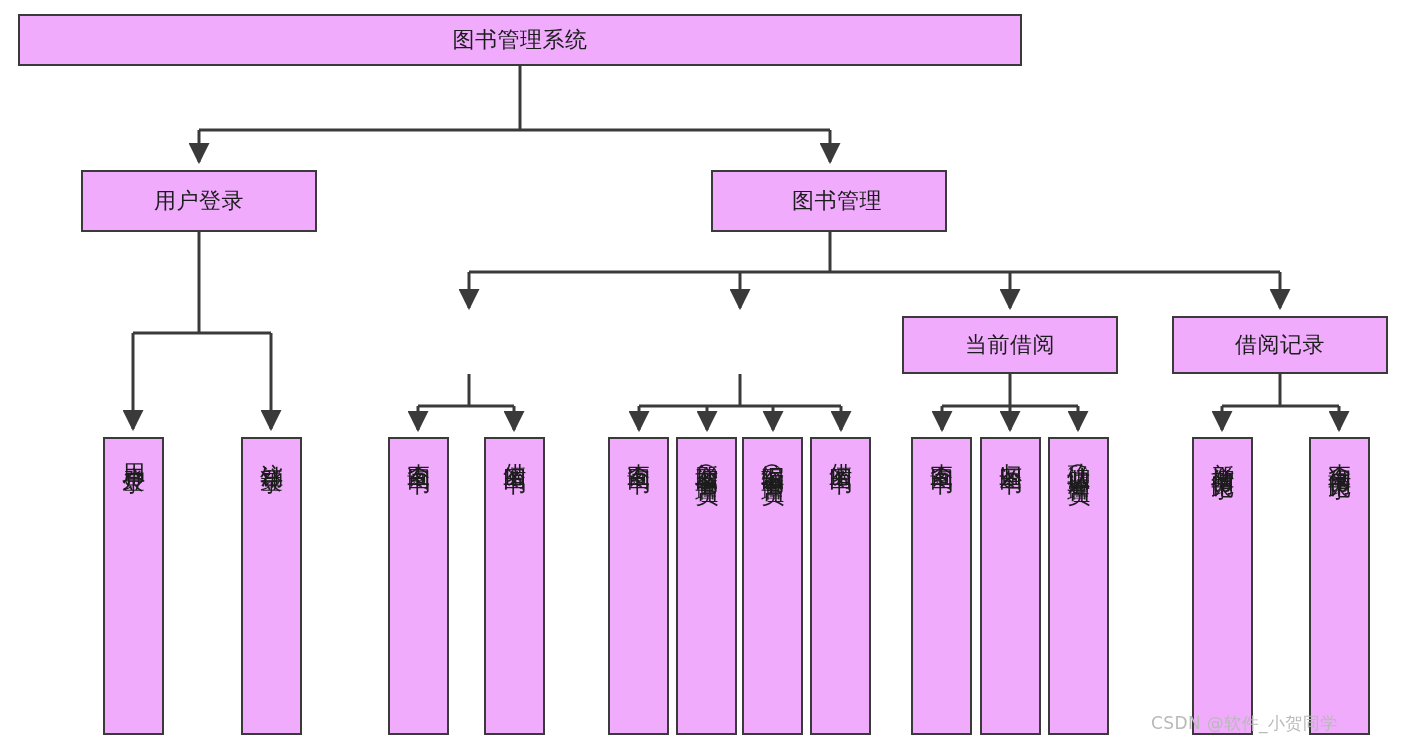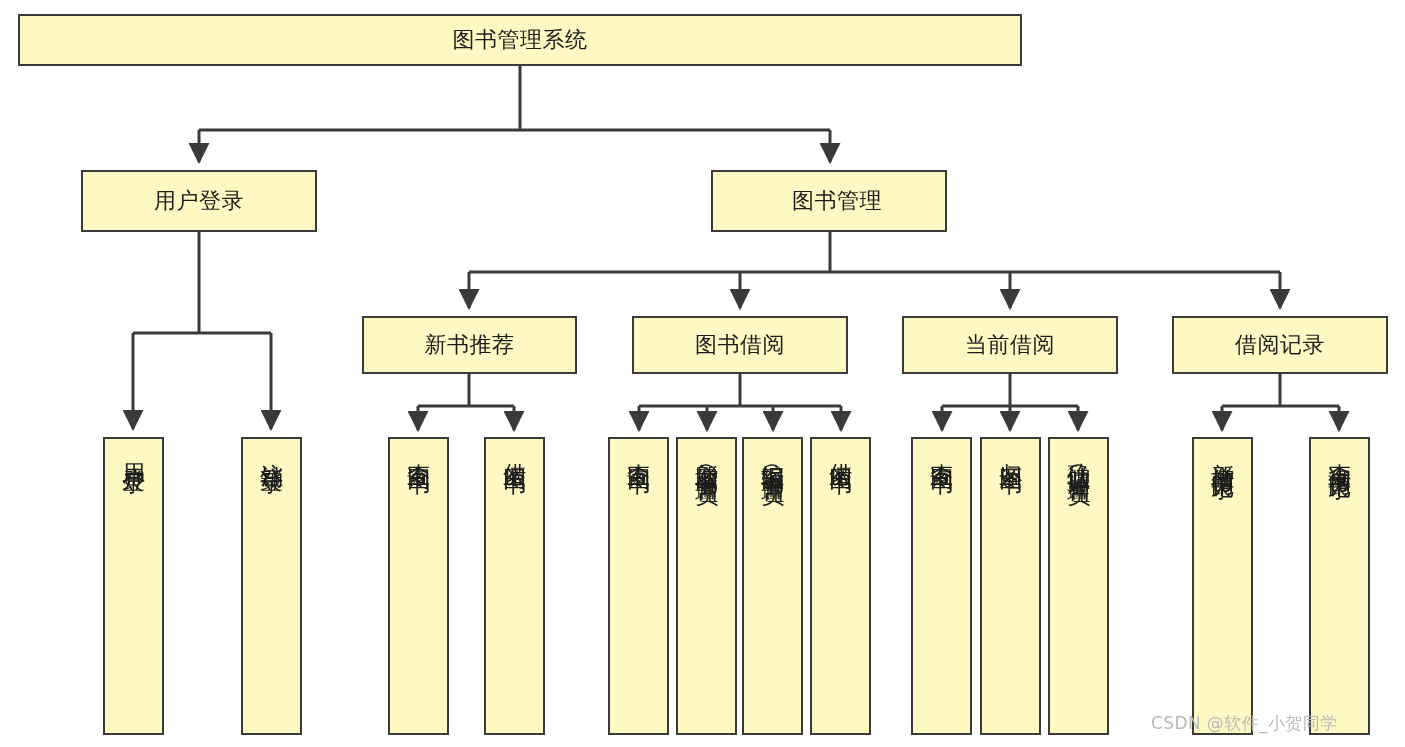--- a/index.html
+++ b/index.html
@@ -17,21 +17,21 @@
   svg#wires{
     position:absolute;
     left:0; top:0;
     width:1405px;
     height:747px;
     pointer-events:none;
   }
   .node{
     position:absolute;
     box-sizing:border-box;
-    background:#fef9c3;
+    background:#f0abfc;
     border:2px solid #3a3a3a;
     display:flex;
     align-items:center;
     justify-content:center;
     z-index:2;
   }
   .node .lbl{
     display:block;
     text-align:center;
     line-height:1.16;
@@ -128,26 +128,20 @@
     <span class="lbl">图书管理系统</span>
   </div>
 
   <div class="node h-node" style="left:81px;top:170px;width:236px;height:62px;">
     <span class="lbl">用户登录</span>
   </div>
   <div class="node h-node" style="left:711px;top:170px;width:236px;height:62px;padding-left:16px;">
     <span class="lbl">图书管理</span>
   </div>
 
-  <div class="node h-node" style="left:362px;top:316px;width:215px;height:58px;">
-    <span class="lbl">新书推荐</span>
-  </div>
-  <div class="node h-node" style="left:632px;top:316px;width:216px;height:58px;">
-    <span class="lbl">图书借阅</span>
-  </div>
   <div class="node h-node" style="left:1172px;top:316px;width:216px;height:58px;">
     <span class="lbl">借阅记录</span>
   </div>
   <div class="node h-node" style="left:902px;top:316px;width:216px;height:58px;">
     <span class="lbl">当前借阅</span>
   </div>
 
   <div class="node leaf" style="left:103px;top:437px;width:61px;height:298px;">
     <span class="lbl">用户登录</span>
   </div>

